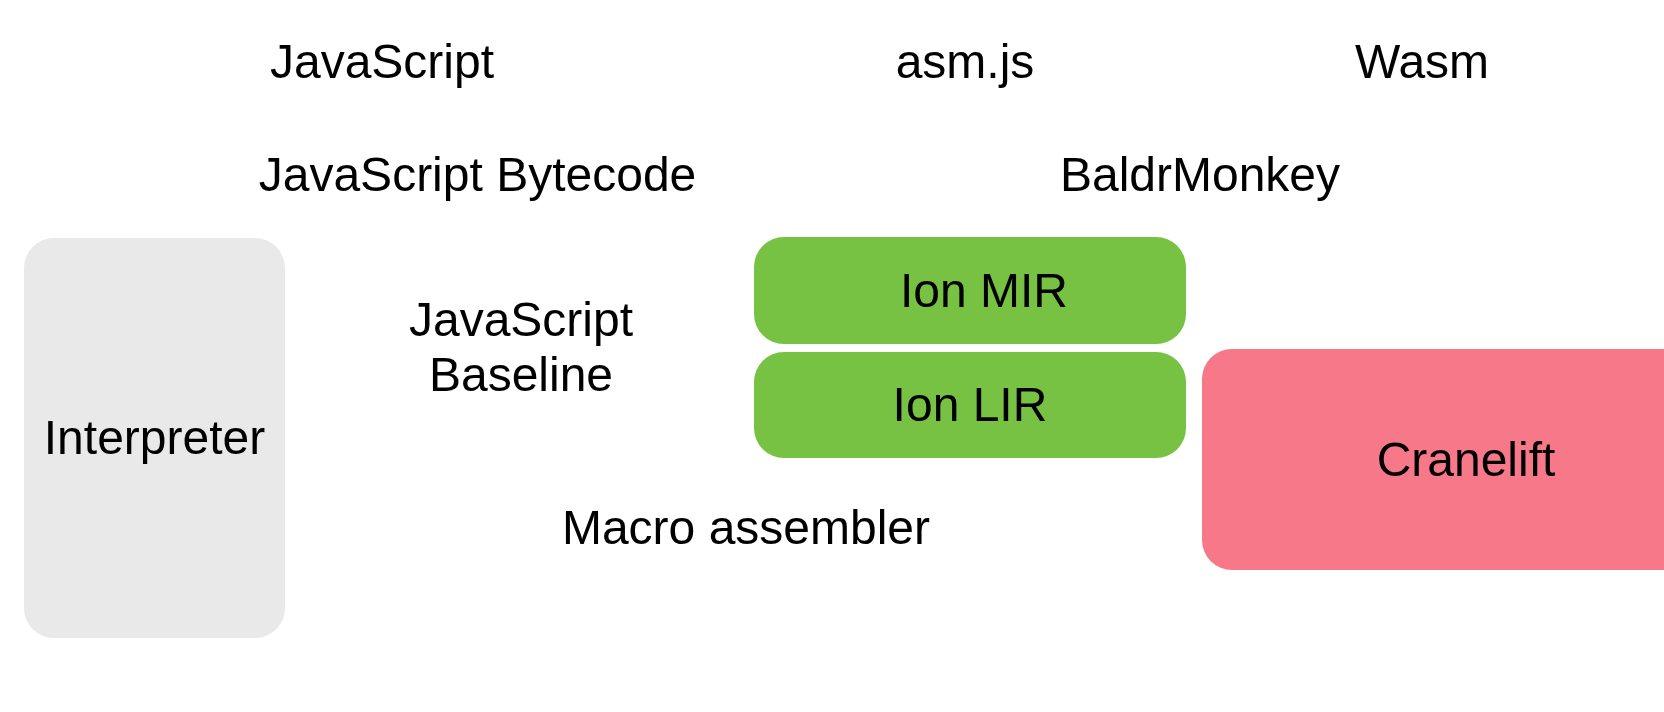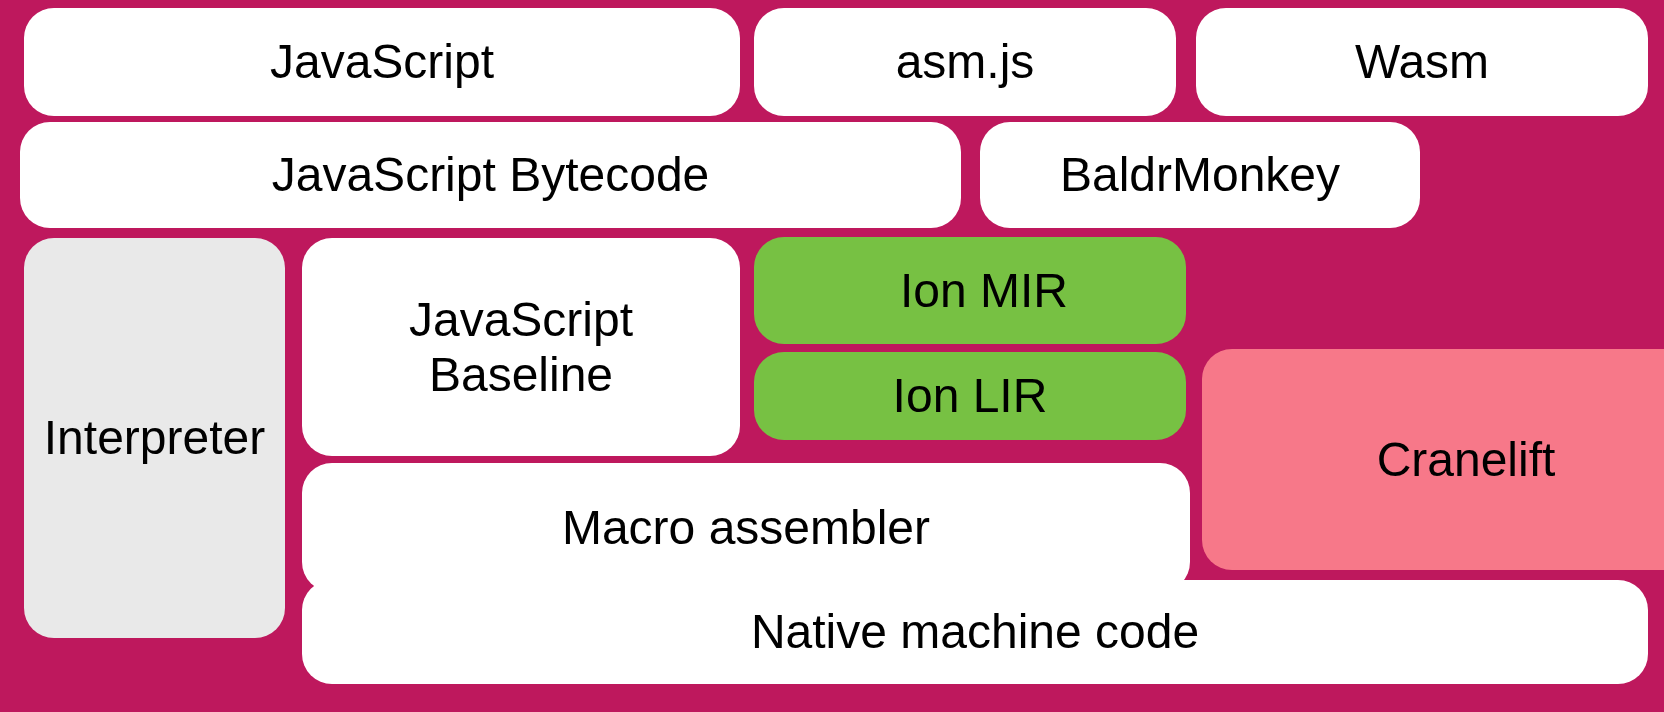--- a/index.html
+++ b/index.html
@@ -28,51 +28,48 @@
     color: #000000;
     box-sizing: border-box;
   }
   .node .line {
     white-space: nowrap;
   }
 </style>
 </head>
 <body>
 
-<div id="canvas" style="background: #be185d; width: 1664px; height: 712px;">
+<div id="canvas" style="background: #ffffff; width: 1664px; height: 712px;">
     <div class="node" style="left: 24px; top: 8px; width: 716px; height: 108px; background: rgb(255, 255, 255); color: rgb(0, 0, 0);">
       <div class="line">JavaScript</div>
     </div>
     <div class="node" style="left: 754px; top: 8px; width: 422px; height: 108px; background: rgb(255, 255, 255); color: rgb(0, 0, 0);">
       <div class="line">asm.js</div>
     </div>
     <div class="node" style="left: 1196px; top: 8px; width: 452px; height: 108px; background: rgb(255, 255, 255); color: rgb(0, 0, 0);">
       <div class="line">Wasm</div>
     </div>
-    <div class="node" style="left: 20px; top: 122px; width: 941px; height: 106px; background: rgb(255, 255, 255); color: rgb(0, 0, 0); text-align: right;">
+    <div class="node" style="left: 7px; top: 122px; width: 941px; height: 106px; background: rgb(255, 255, 255); color: rgb(0, 0, 0); text-align: right;">
       <div class="line">JavaScript Bytecode</div>
     </div>
     <div class="node" style="left: 980px; top: 122px; width: 440px; height: 106px; background: rgb(255, 255, 255); color: rgb(0, 0, 0);">
       <div class="line">BaldrMonkey</div>
     </div>
     <div class="node" style="left: 24px; top: 238px; width: 261px; height: 400px; background: rgb(233, 233, 233); color: rgb(0, 0, 0);">
       <div class="line">Interpreter</div>
     </div>
     <div class="node" style="left: 302px; top: 238px; width: 438px; height: 218px; background: rgb(255, 255, 255); color: rgb(0, 0, 0);">
       <div class="line">JavaScript</div>
       <div class="line">Baseline</div>
     </div>
     <div class="node" style="left: 754px; top: 237px; width: 432px; height: 107px; background: rgb(119, 193, 67); color: rgb(0, 0, 0); padding-left: 28px;">
       <div class="line">Ion MIR</div>
     </div>
-    <div class="node" style="left: 754px; top: 352px; width: 432px; height: 88px; background: rgb(119, 193, 67); color: rgb(0, 0, 0);">
+    <div class="node" style="left: 754px; top: 352px; width: 432px; height: 106px; background: rgb(119, 193, 67); color: rgb(0, 0, 0);">
       <div class="line">Ion LIR</div>
     </div>
     <div class="node" style="left: 1202px; top: 349px; width: 528px; height: 221px; background: rgb(247, 120, 137); color: rgb(0, 0, 0);">
       <div class="line">Cranelift</div>
     </div>
     <div class="node" style="left: 302px; top: 463px; width: 888px; height: 129px; background: rgb(255, 255, 255); color: rgb(0, 0, 0);">
       <div class="line">Macro assembler</div>
     </div>
-    <div class="node" style="left: 302px; top: 580px; width: 1346px; height: 104px; background: rgb(255, 255, 255); color: rgb(0, 0, 0);">
-      <div class="line">Native machine code</div>
-    </div>
   </div>
 
 </body></html>

